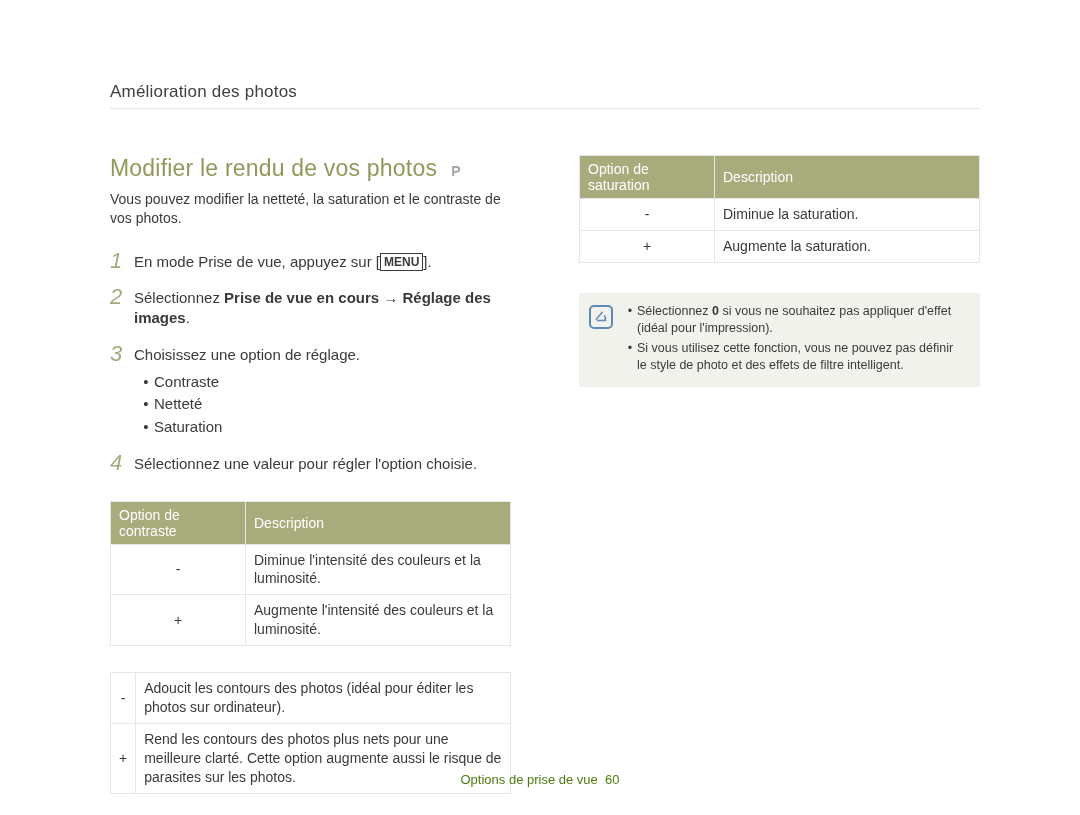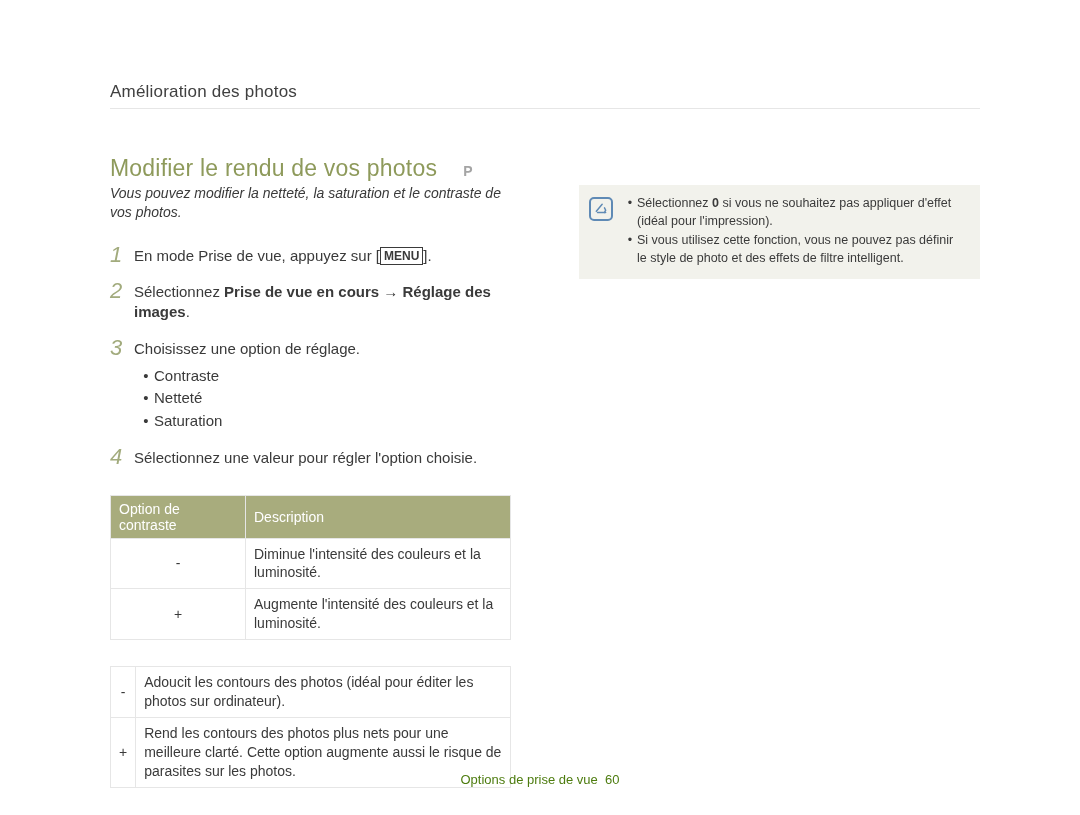--- a/index.html
+++ b/index.html
@@ -26,35 +26,34 @@
   .col {
     flex: 1 1 0;
     min-width: 0;
   }
   .section-title {
     font-size: 23px;
     font-weight: 400;
     color: #8e9a5b;
     display: flex;
     align-items: baseline;
-    gap: 26px;
+    gap: 14px;
     letter-spacing: 0.2px;
   }
   .mode-badge {
     font-size: 14px;
     font-weight: bold;
     color: #a4a4a4;
     letter-spacing: 1px;
   }
   .intro {
     font-size: 14px;
     color: #3a3a3a;
-    margin-top: 2px;
+    margin-top: 8px;
     line-height: 1.35;
-    font-style: italic;
   }
   .steps {
     margin-top: 22px;
   }
   .step {
     display: flex;
     align-items: flex-start;
     margin-bottom: 14px;
   }
   .step-num {
@@ -238,20 +237,36 @@
         </tr>
         <tr>
           <td>+</td>
           <td>Rend les contours des photos plus nets pour une meilleure clarté. Cette option augmente aussi le risque de parasites sur les photos.</td>
         </tr>
       </tbody>
         </table>
     </div>
 
     <div class="col">
+      <table class="opts" style="margin-top:0">
+        <tbody>
+            <tr>
+          <th>Option de saturation</th>
+          <th>Description</th>
+        </tr>
+        <tr>
+          <td>-</td>
+          <td>Diminue la saturation.</td>
+        </tr>
+        <tr>
+          <td>+</td>
+          <td>Augmente la saturation.</td>
+        </tr>
+      </tbody>
+        </table>
 
       <div class="note-box">
         <div class="note-icon">
           <svg viewBox="0 0 24 24" fill="none" stroke="#5f8ab5" stroke-width="2.5" stroke-linecap="round">
             <path d="M14 4 L4 16"></path>
             <path d="M6 18 h14"></path>
             <path d="M18 14 l2 4 l-2 4" transform="translate(0,-4)"></path>
           </svg>
         </div>
         <div class="note-list">

